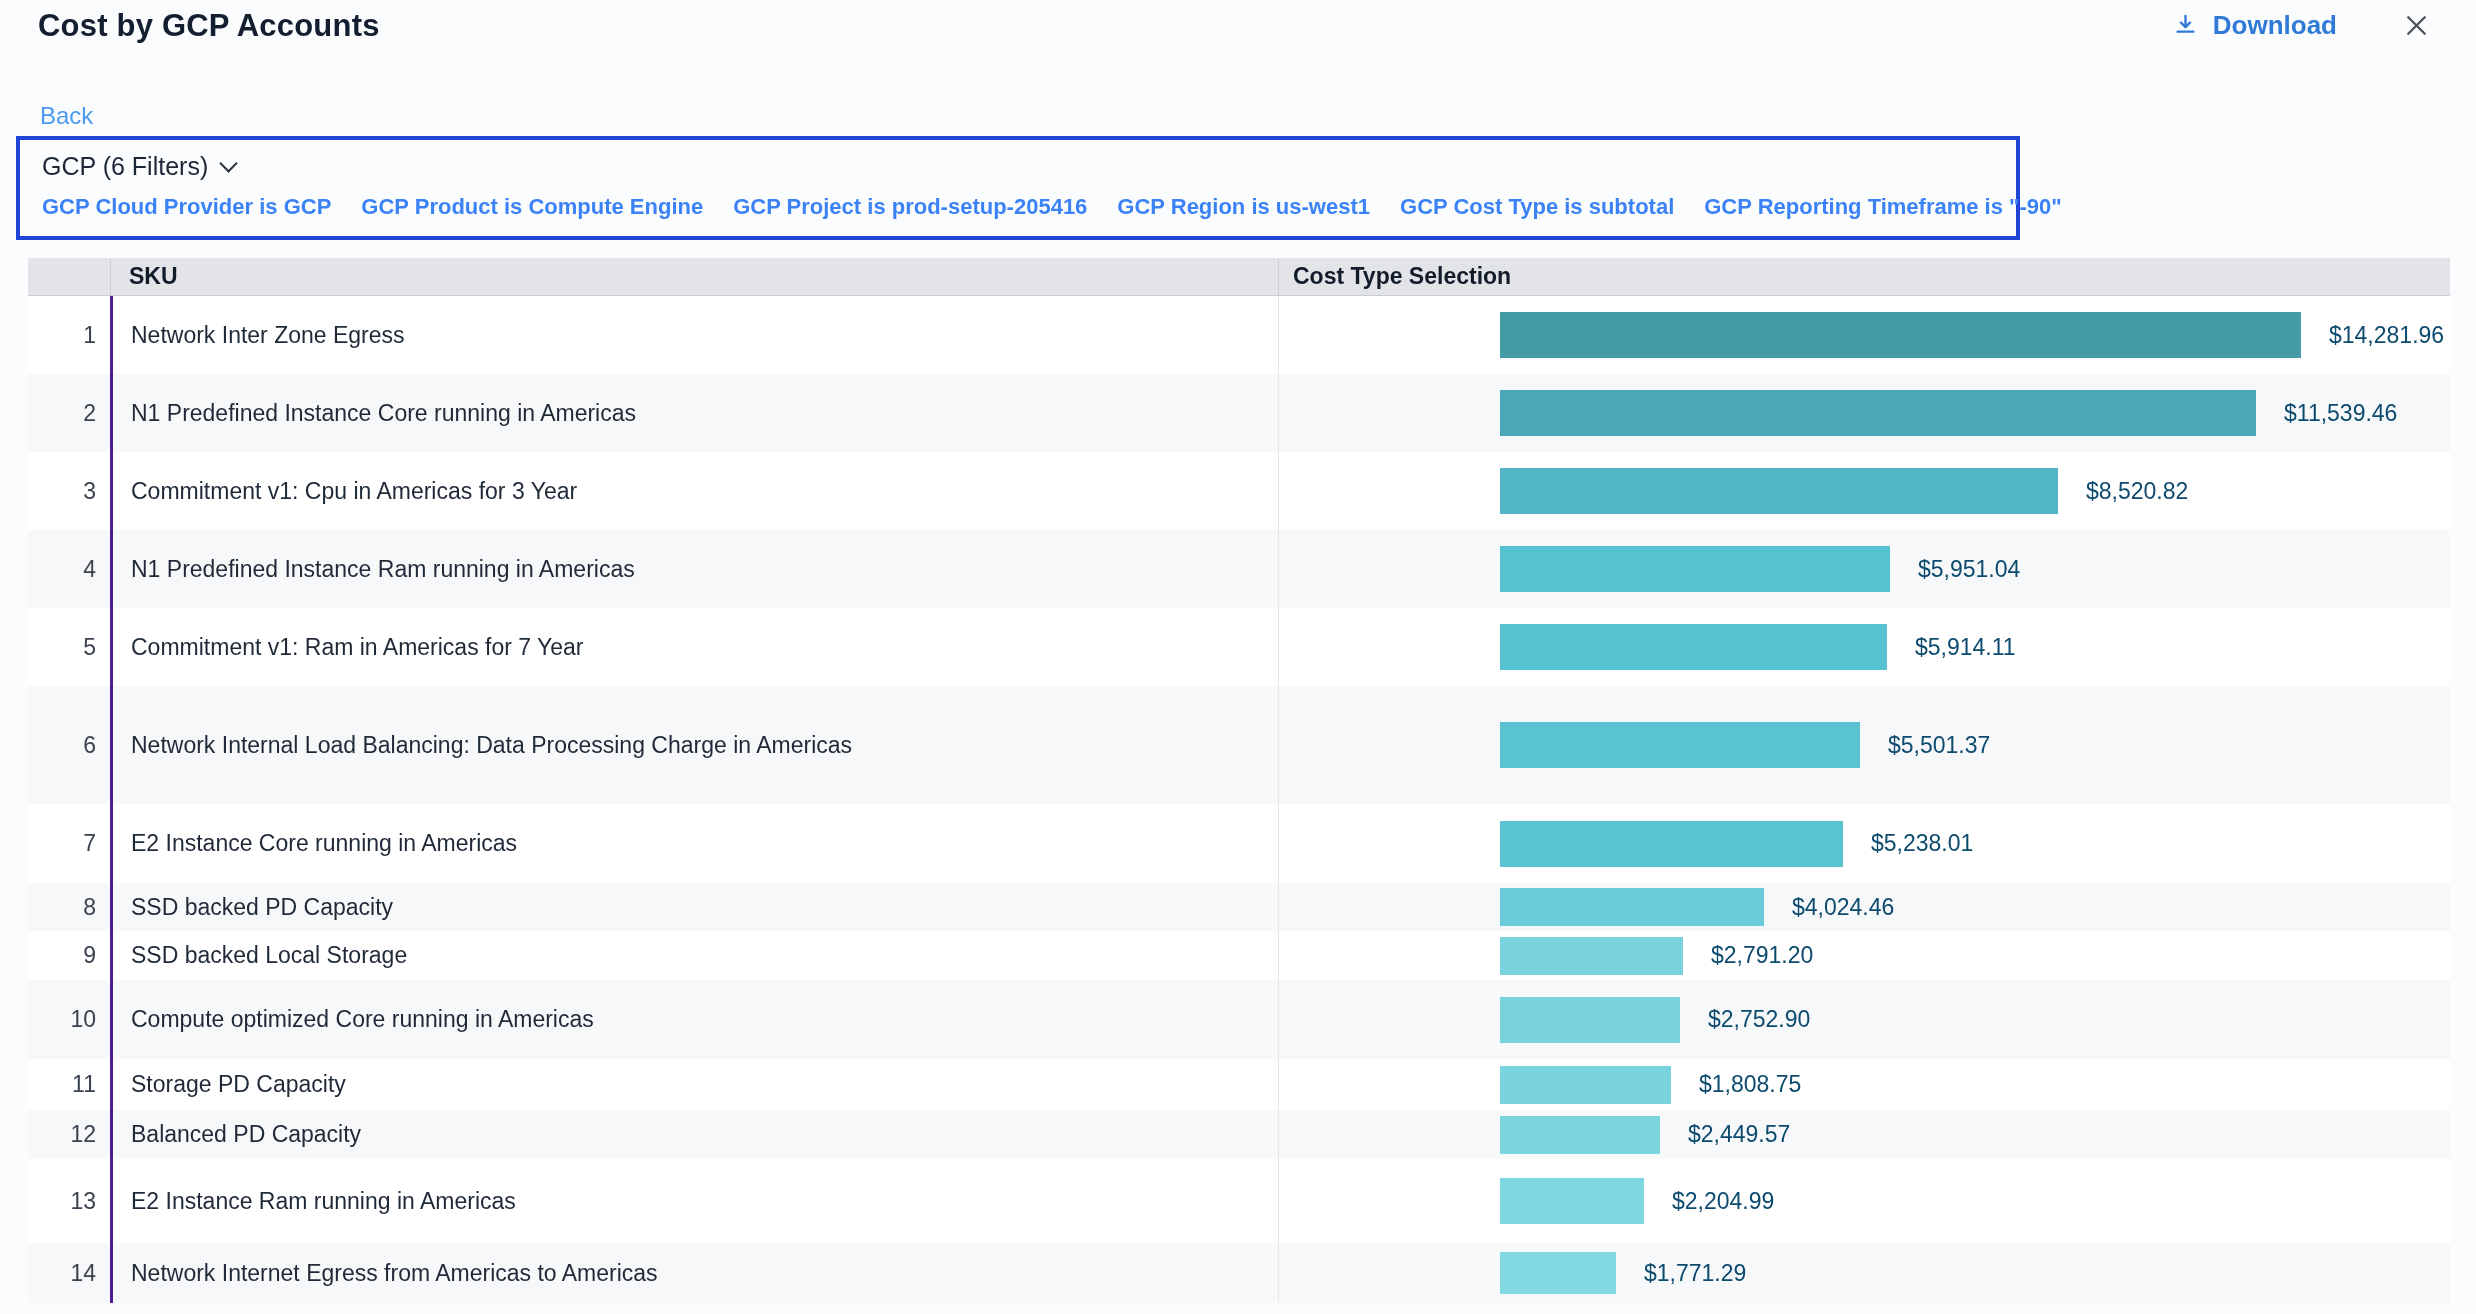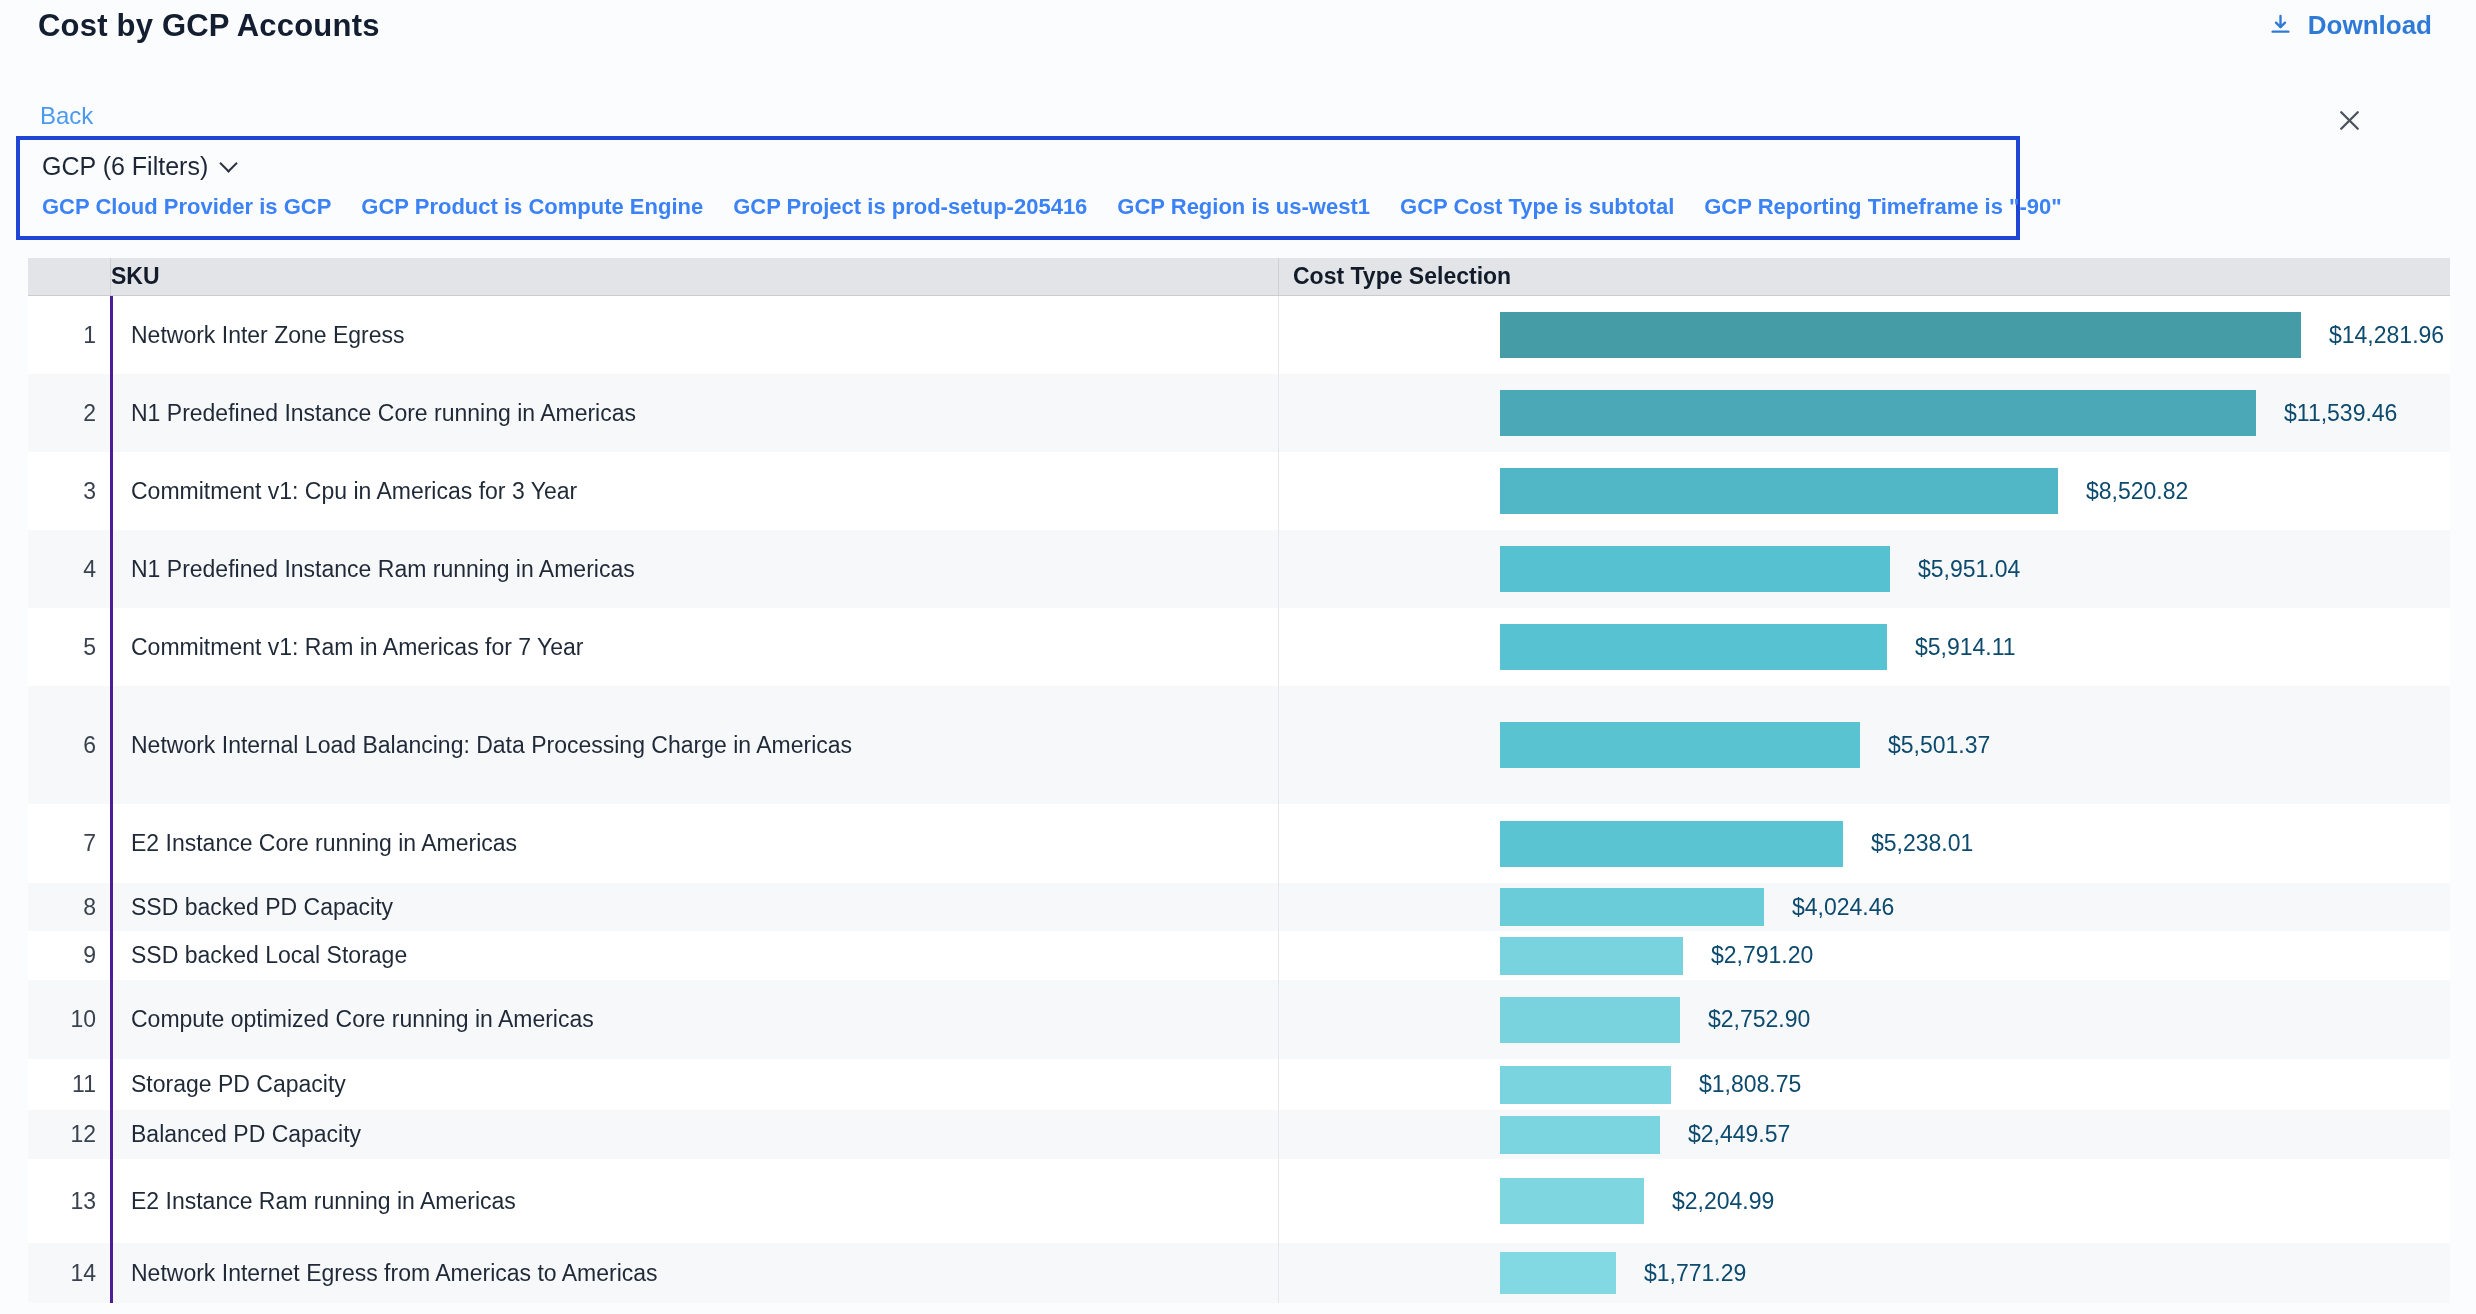--- a/index.html
+++ b/index.html
@@ -11,21 +11,21 @@
     font-family: "Liberation Sans", "DejaVu Sans", sans-serif;
     color: #1c2635;
   }
   
   .page-title {
     position: absolute; left: 38px; top: 8px;
     font-size: 31px; font-weight: 700; color: #131e30; letter-spacing: .2px;
   }
   .top-controls {
     position: absolute; right: 44px; top: 10px;
-    display: flex; align-items: center; gap: 64px; flex-direction: column;
+    display: flex; align-items: center; gap: 64px;
   }
   .download-btn {
     display: flex; align-items: center; gap: 14px;
     color: #2f7ad6; font-size: 26px; font-weight: 600; cursor: pointer;
   }
   .close-btn { display: flex; align-items: center; cursor: pointer; }
   
   .back-link {
     position: absolute; left: 40px; top: 102px;
     font-size: 24px; color: #4b9af0; cursor: pointer;
@@ -51,21 +51,21 @@
   }
   
   .cost-table { position: absolute; left: 28px; top: 258px; width: 2422px; }
   .thead {
     display: flex; height: 38px; align-items: center;
     background: #e2e4e7; border-bottom: 1px solid #c9ccd1;
     font-size: 23px; font-weight: 700; color: #121b2a;
   }
   .col-num   { width: 82px;   align-self: stretch; }
   .col-sku   { width: 1168px; align-self: stretch; display: flex; align-items: center;
-               border-left: 1px solid #cdd0d5; }
+               padding-left: 18px; border-left: 1px solid #cdd0d5; }
   .col-bar   { flex: 1;       align-self: stretch; display: flex; align-items: center;
                padding-left: 14px; border-left: 1px solid #cdd0d5; }
   .trow { display: flex; align-items: stretch; background: #ffffff; font-size: 23px; }
   .trow.alt { background: #f7f8fa; }
   .cell-num {
     width: 82px; display: flex; align-items: center; justify-content: flex-end;
     padding-right: 14px; color: #39424e;
   }
   .cell-sku {
     width: 1168px; display: flex; align-items: center;

